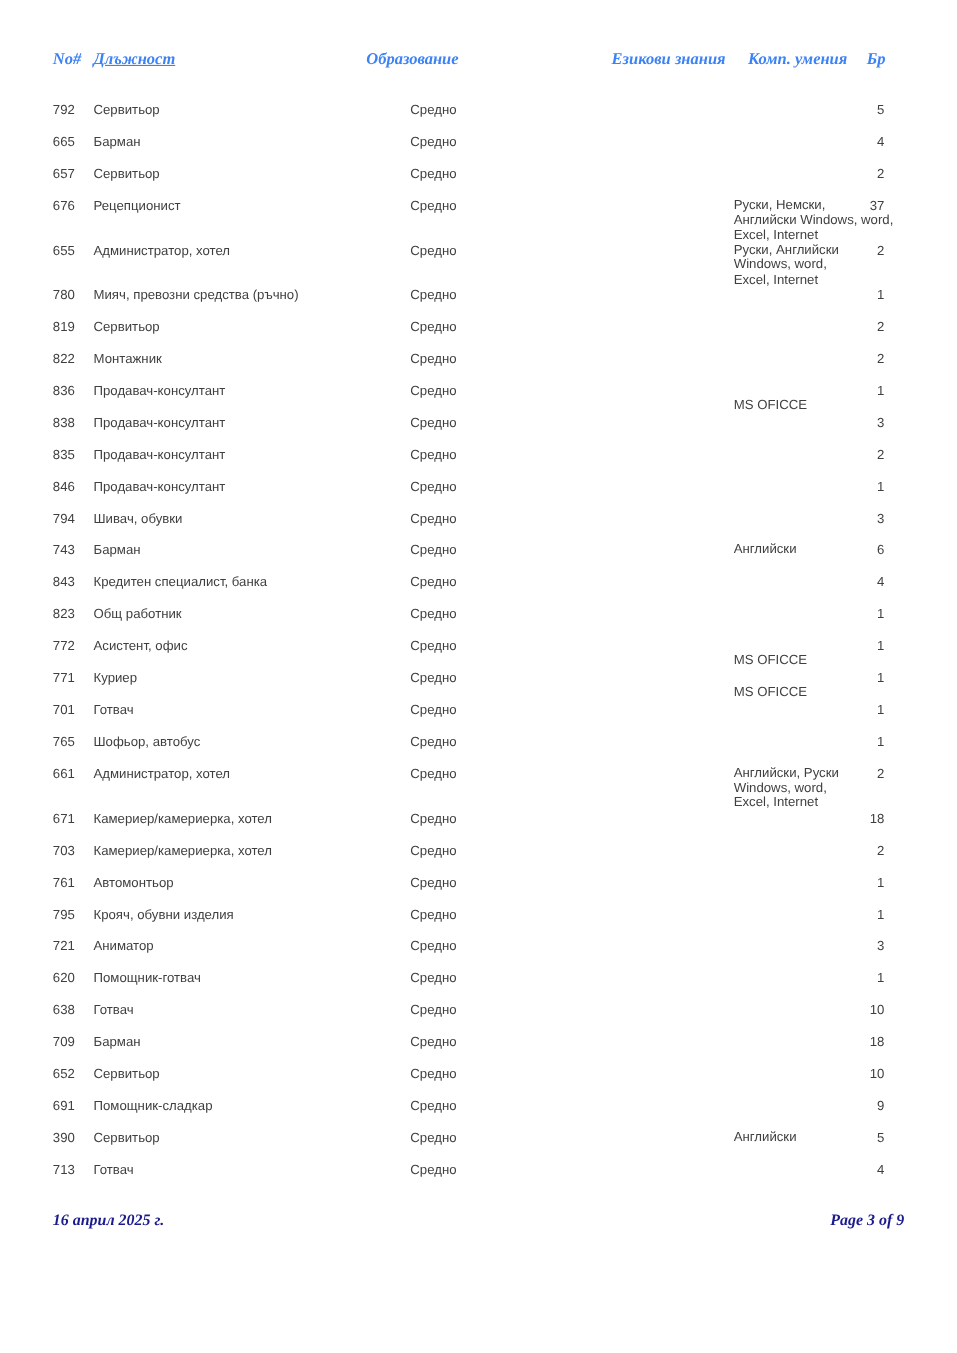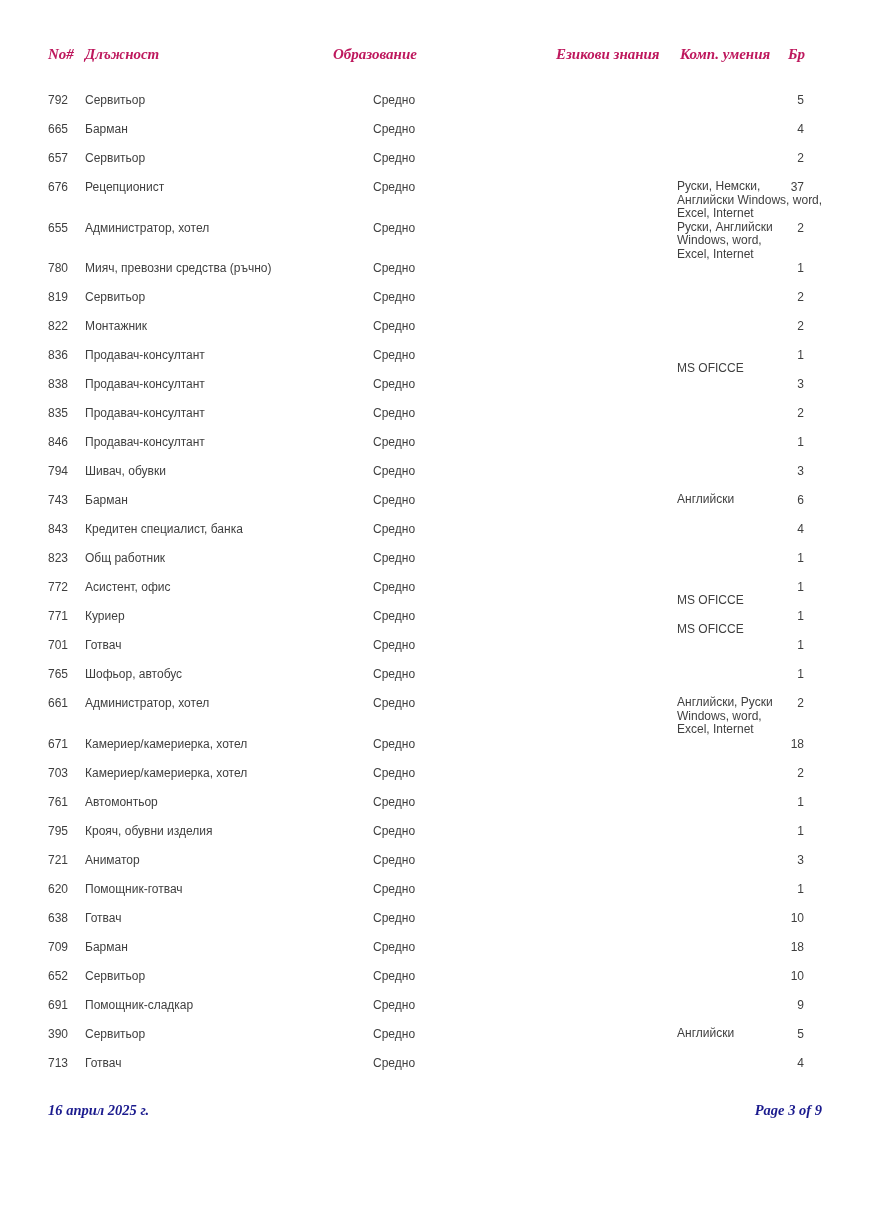--- a/index.html
+++ b/index.html
@@ -17,25 +17,25 @@
   .thead {
     position: absolute;
     top: 46px;
     left: 0;
     right: 0;
     height: 18px;
     font-family: "Liberation Serif", serif;
     font-weight: bold;
     font-style: italic;
     font-size: 15px;
-    color: #be185d;
+    color: #3b82f6;
   }
   .thead span { position: absolute; top: 0; white-space: nowrap; }
   .h-num   { left: 48px; }
-  .h-pos   { left: 85px; }
+  .h-pos   { left: 85px; text-decoration: underline; }
   .h-edu   { left: 333px; }
   .h-lang  { left: 556px; }
   .h-comp  { left: 680px; }
   .h-count { left: 788px; }
   
   .rows {
     position: absolute;
     top: 93px;
     left: 0;
     right: 0;
@@ -44,21 +44,21 @@
   .row span { white-space: nowrap; }
   .c-num   { position: absolute; left: 48px;  top: 0; text-align: right; }
   .c-pos   { position: absolute; left: 85px;  top: 0; }
   .c-edu   { position: absolute; left: 373px; top: 0; }
   .c-count { position: absolute; left: 759px; top: 0; width: 45px; text-align: right; }
   .c-skills {
     margin-left: 667px;
     width: 160px;
     line-height: 13.5px;
   }
-  .skline { min-height: 13.5px; white-space: nowrap; margin-left: 10px; }
+  .skline { min-height: 13.5px; white-space: nowrap; }
   
   .pfooter {
     position: absolute;
     top: 1102px;
     left: 0;
     right: 0;
     height: 20px;
     font-family: "Liberation Serif", serif;
     font-weight: bold;
     font-style: italic;

